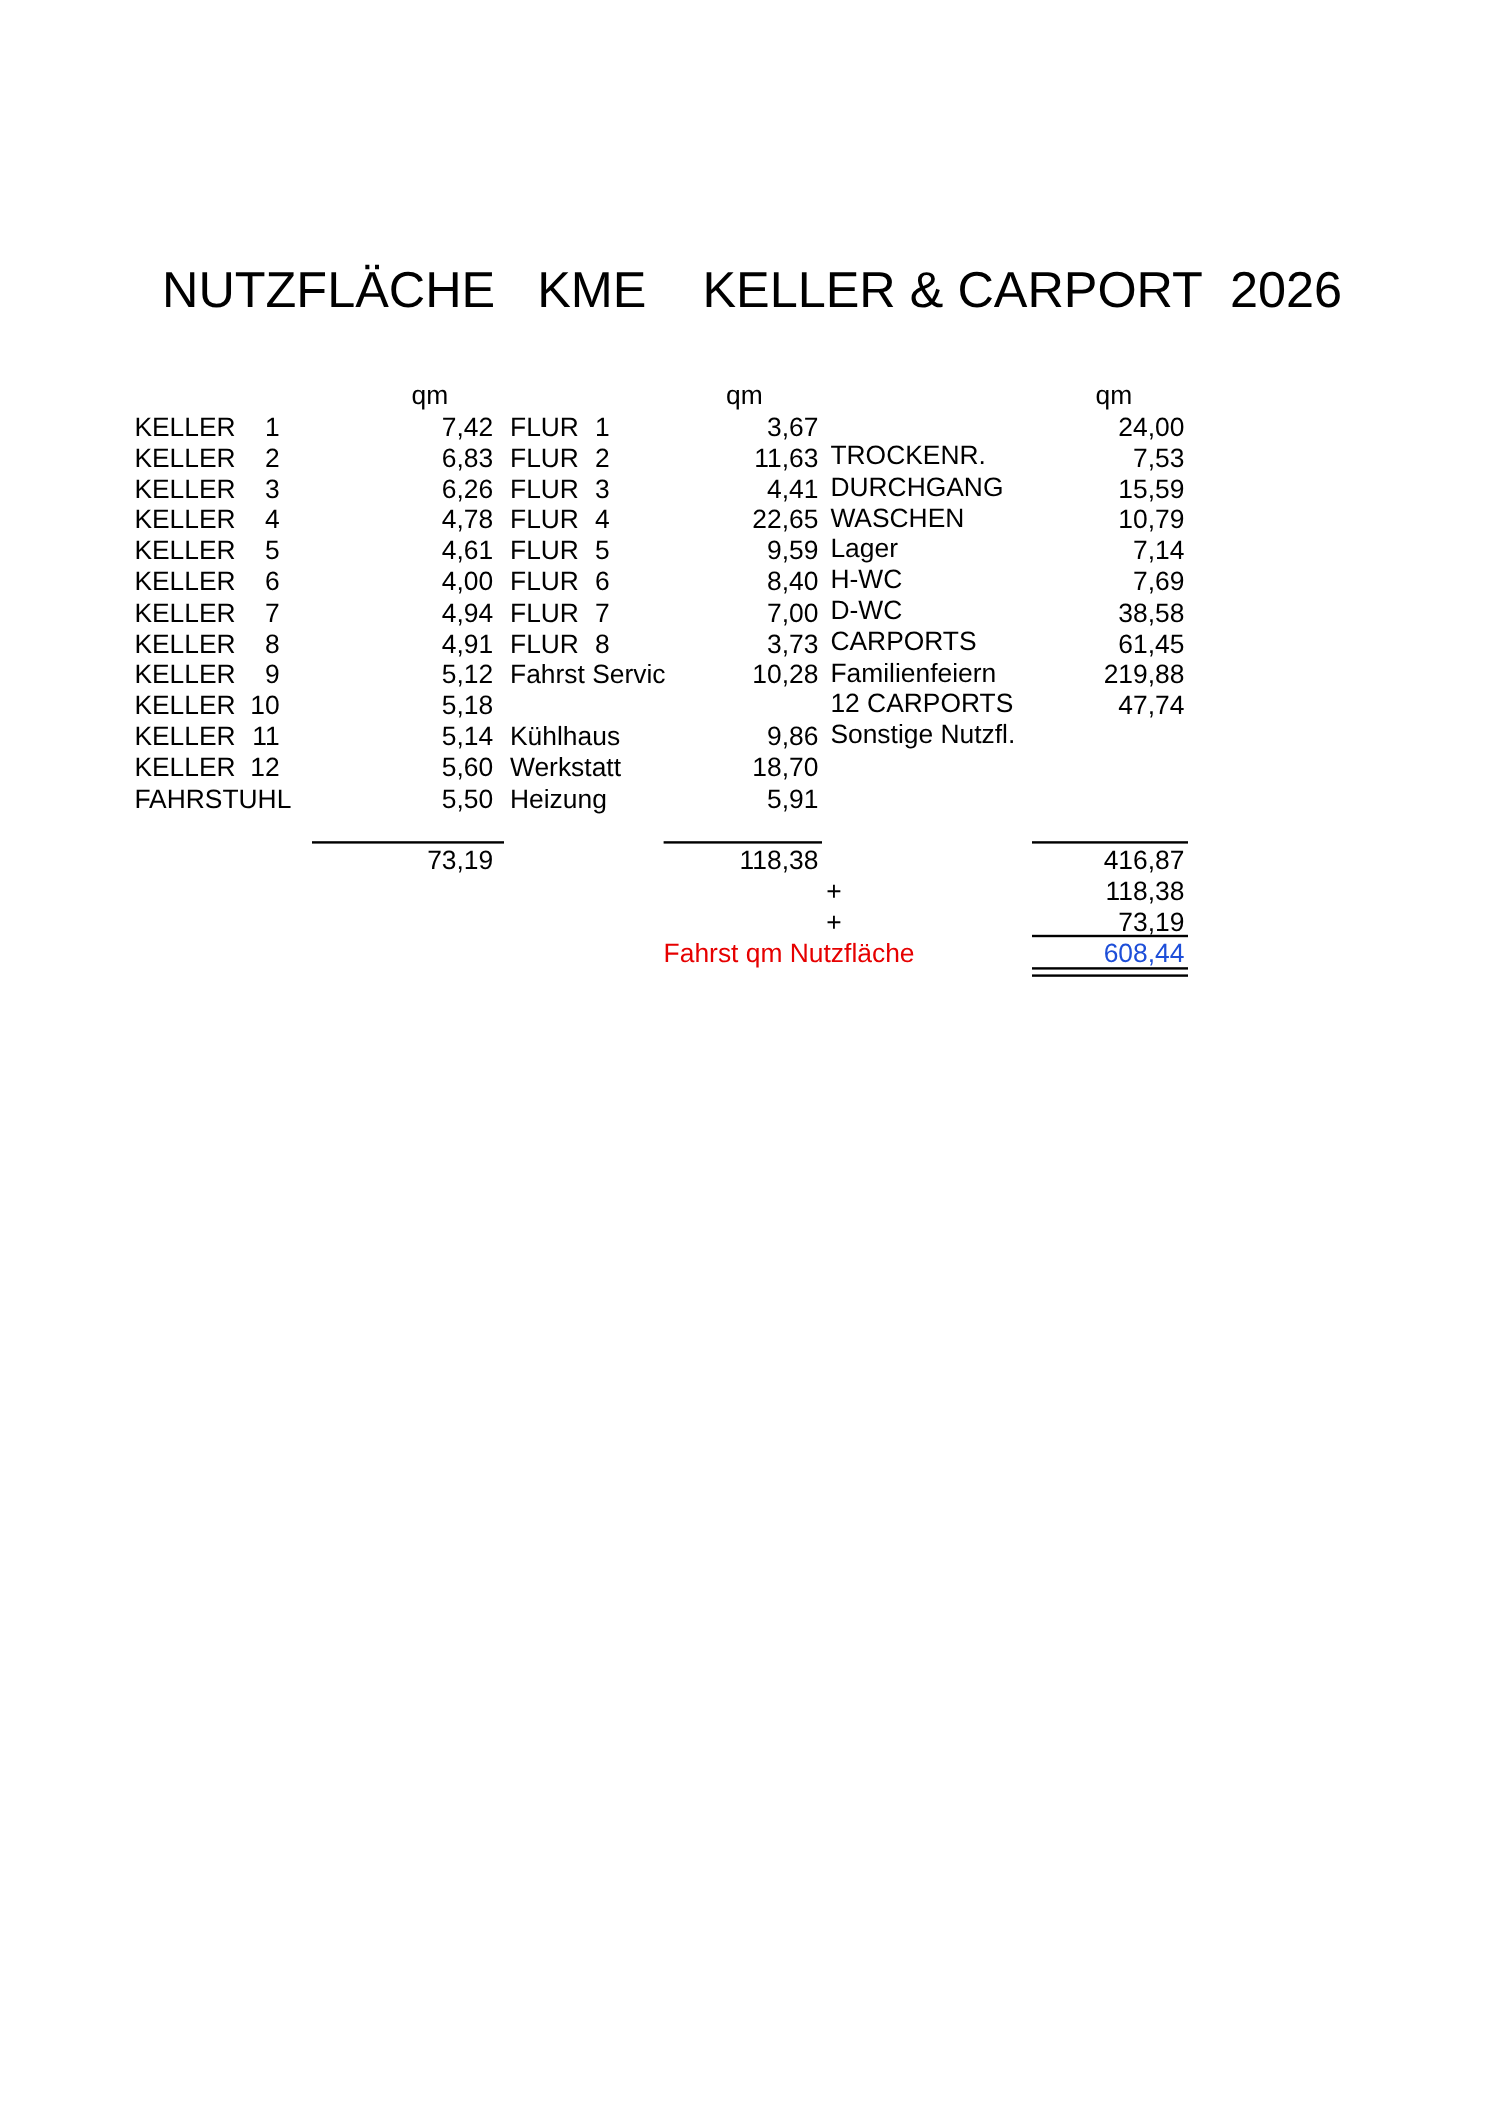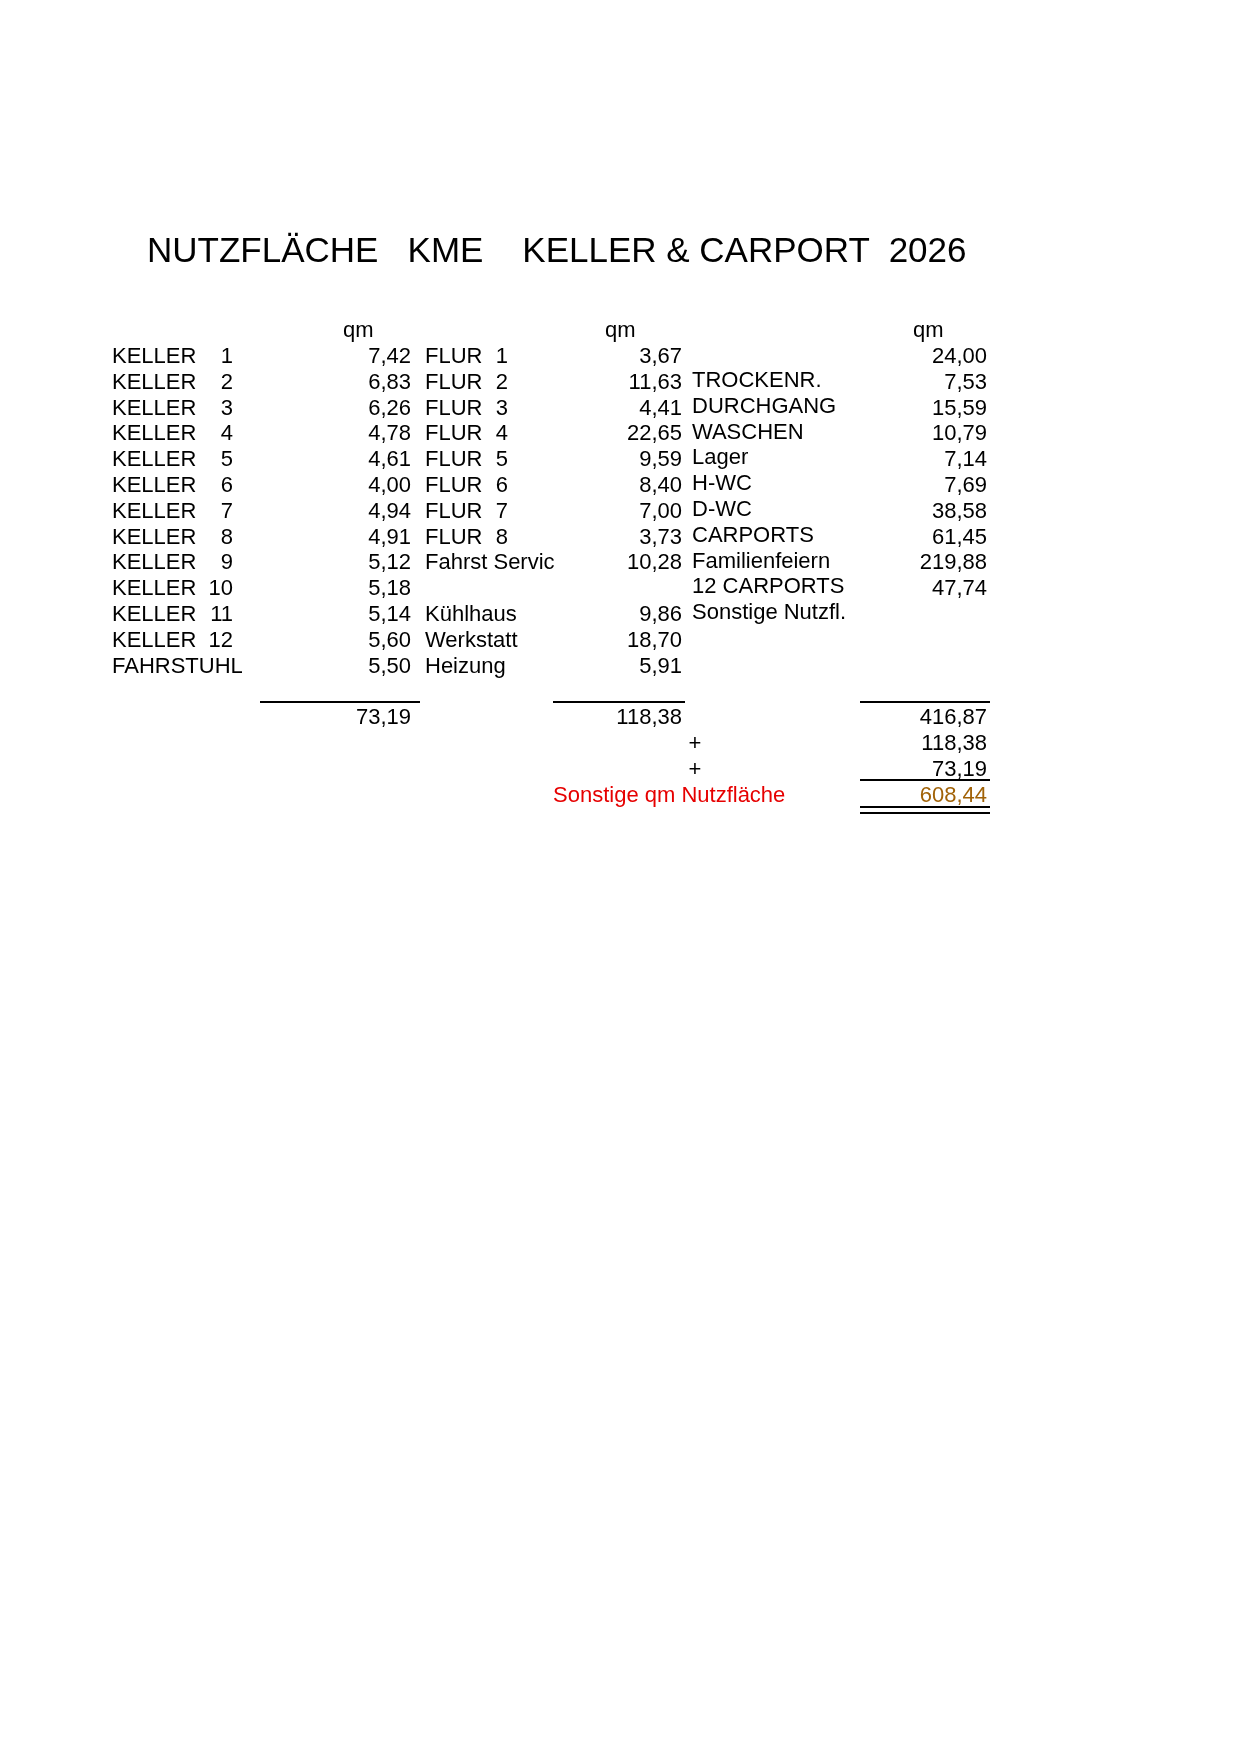--- a/index.html
+++ b/index.html
@@ -9,22 +9,22 @@
     height:1755px;
     background:#ffffff;
     font-family:"Liberation Sans", sans-serif;
     color:#000;
     overflow:hidden;
   }
   .title{
     position:absolute;
     left:135px;
     top:218px;
-    margin:12px;
-    font-size:35px;
+    margin:0;
+    font-size:42px;
     font-weight:400;
     white-space:pre;
   }
   .hdr-row,.trow{
     position:absolute;
     left:0;
     width:100%;
     height:26px;
   }
   #rows{
@@ -232,19 +232,19 @@
     <span class="cell c3v">118,38</span>
   </div>
   <div class="trow" style="top:756px;">
     <span class="cell plus">+</span>
     <span class="cell c3v">73,19</span>
   </div>
 
   <div class="rule" style="left:860px;top:779px;width:130px;"></div>
 
   <div class="trow" style="top:782px;">
-    <span class="cell glabel red" style="color: rgb(230, 0, 0);">Sonstige qm Nutzfläche</span>
-    <span class="cell c3v red" style="color: #a16207;">608,44</span>
+    <span class="cell glabel red" style="color: rgb(230, 0, 0);">Fahrst qm Nutzfläche</span>
+    <span class="cell c3v red" style="color: #1d4ed8;">608,44</span>
   </div>
 
   <div class="double-rule" style="left:860px;top:806px;width:130px;"></div>
 
 </div>
 
 </body></html>

